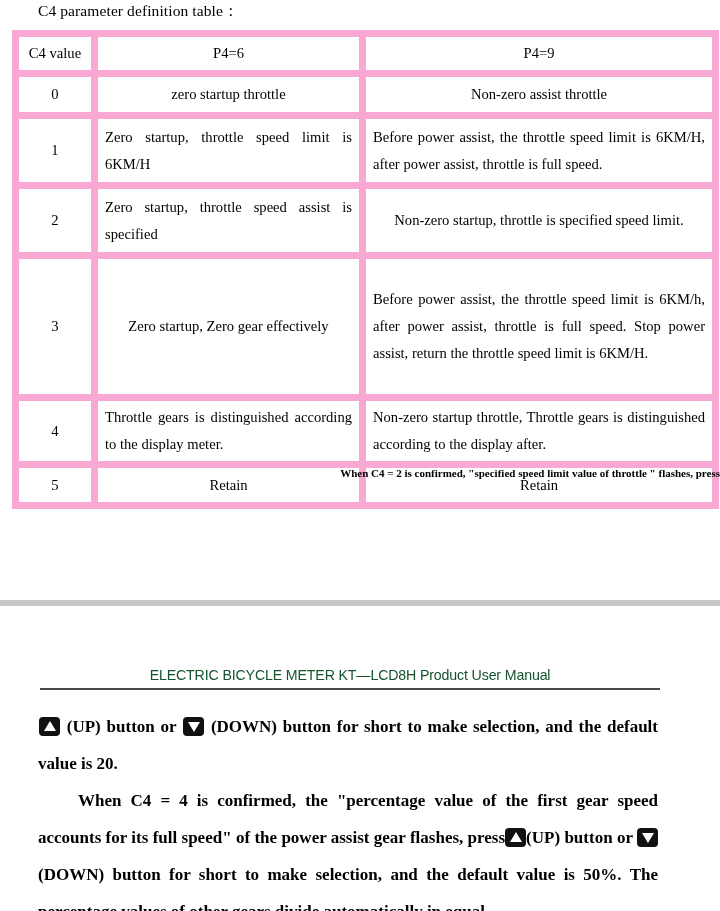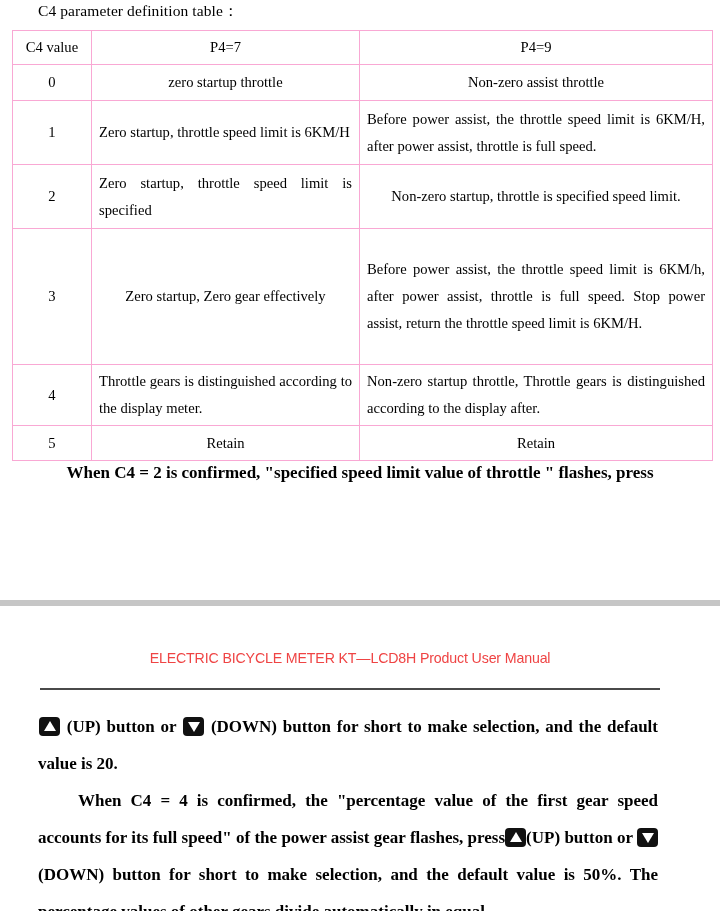--- a/index.html
+++ b/index.html
@@ -37,21 +37,21 @@
   
   table.param-table {
     position: absolute;
     left: 12px;
     top: 30px;
     width: 700px;
     border-collapse: collapse;
     table-layout: fixed;
   }
   table.param-table td {
-    border: 1px solid #f9a8d4;
+    border: 7px solid #f9a8d4;
     padding: 0 7px;
     font-size: 14.6px;
     line-height: 27px;
     vertical-align: middle;
     color: #000;
   }
   .col-v  { width: 79px; }
   .col-a  { width: 268px; }
   .col-b  { width: 353px; }
 
@@ -66,23 +66,23 @@
   .r-2    td { height: 63px; }
   .r-3    td { height: 135px; }
   .r-4    td { height: 60px; }
   .r-5    td { height: 34px; }
 
   .note-bold {
     position: absolute;
     left: 0;
     top: 462px;
     width: 720px;
-    text-align: center;
+    text-align: right;
     font-weight: bold;
-    font-size: 17px;
+    font-size: 11px;
     line-height: 22px;
   }
   .page-num {
     position: absolute;
     left: 0;
     top: 502px;
     width: 720px;
     text-align: center;
     font-size: 11.5px;
     line-height: 16px;
@@ -102,28 +102,28 @@
   #page-two {
     position: absolute;
     left: 0;
     top: 606px;
     width: 720px;
     height: 305px;
   }
   .running-head {
     position: absolute;
     left: 40px;
-    top: 43px;
+    top: 60px;
     width: 620px;
     text-align: center;
     font-family: "Liberation Sans", "DejaVu Sans", sans-serif;
     font-size: 14.2px;
     line-height: 18px;
     letter-spacing: -0.15px;
-    color: #ef4444;
+    color: #14532d;
   }
   .head-rule {
     position: absolute;
     left: 40px;
     top: 82px;
     width: 620px;
     height: 2px;
     background: #4a4a4a;
   }
 
@@ -183,39 +183,39 @@
 
   <table class="param-table">
     <colgroup>
       <col class="col-v">
         <col class="col-a">
         <col class="col-b">
     </colgroup>
     <tbody>
       <tr class="r-head">
         <td class="c-center">C4 value</td>
-        <td class="c-center">P4=7</td>
+        <td class="c-center">P4=6</td>
         <td class="c-center">P4=9</td>
       </tr>
 
       <tr class="r-0">
         <td class="c-val">0</td>
         <td class="c-center">zero startup throttle</td>
         <td class="c-center">Non-zero assist throttle</td>
       </tr>
 
       <tr class="r-1">
         <td class="c-val">1</td>
         <td class="c-just">Zero startup, throttle speed limit is 6KM/H</td>
         <td class="c-just">Before power assist, the throttle speed limit is 6KM/H, after power assist, throttle is full speed.</td>
       </tr>
 
       <tr class="r-2">
         <td class="c-val">2</td>
-        <td class="c-just">Zero startup, throttle speed limit is specified</td>
+        <td class="c-just">Zero startup, throttle speed assist is specified</td>
         <td class="c-center">Non-zero startup, throttle is specified speed limit.</td>
       </tr>
 
       <tr class="r-3">
         <td class="c-val">3</td>
         <td class="c-center">Zero startup, Zero gear effectively</td>
         <td class="c-just">Before power assist, the throttle speed limit is 6KM/h, after power assist, throttle is full speed. Stop power assist,  return the throttle speed limit is 6KM/H.</td>
       </tr>
 
       <tr class="r-4">

